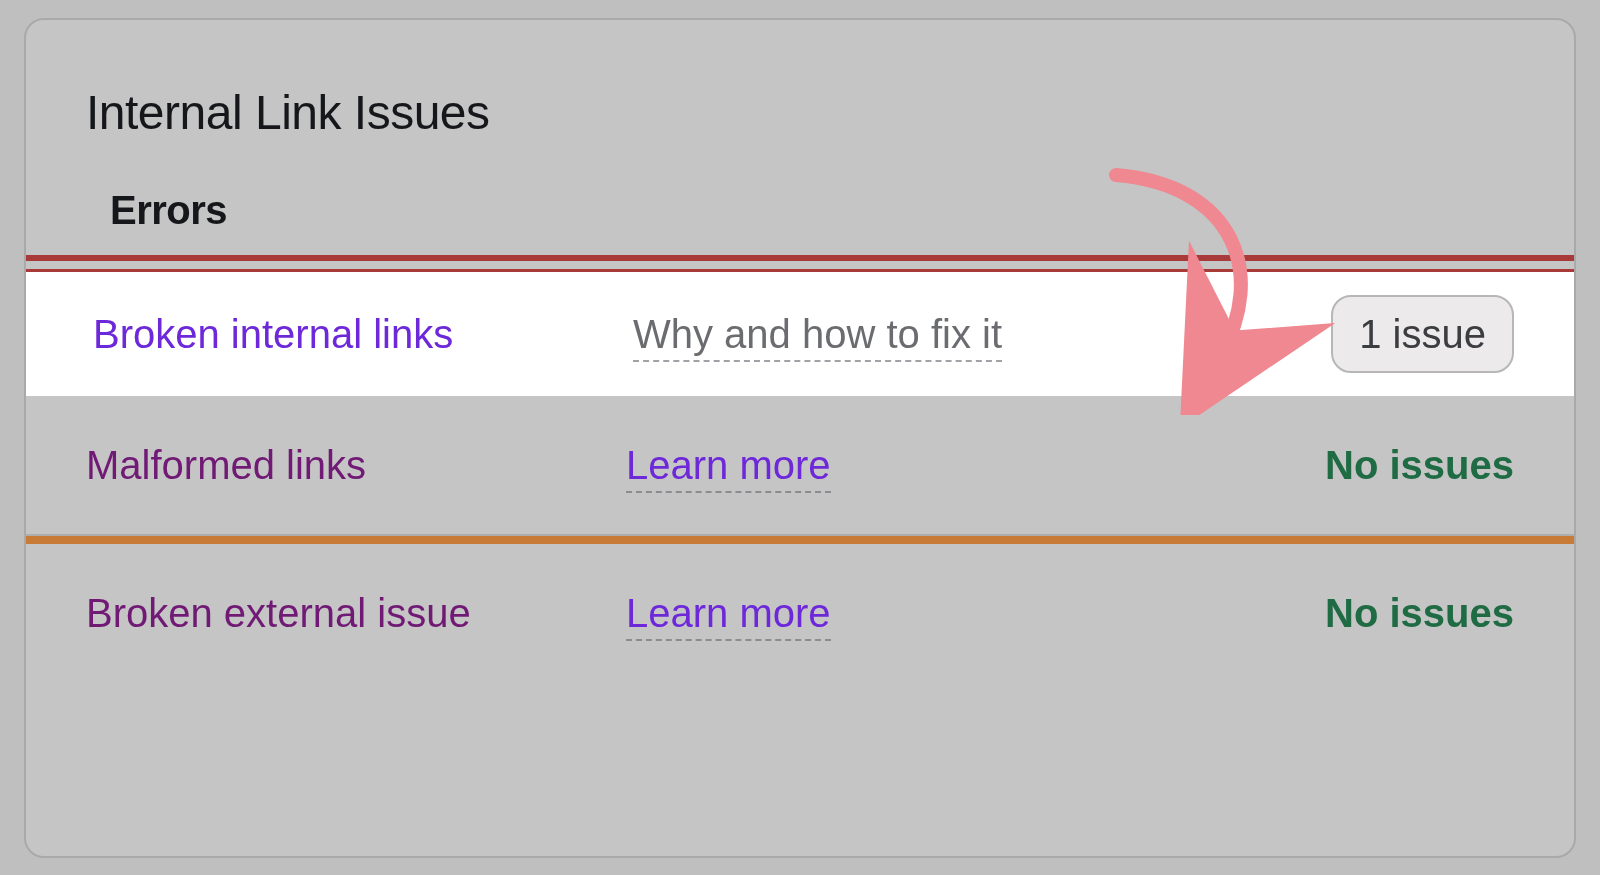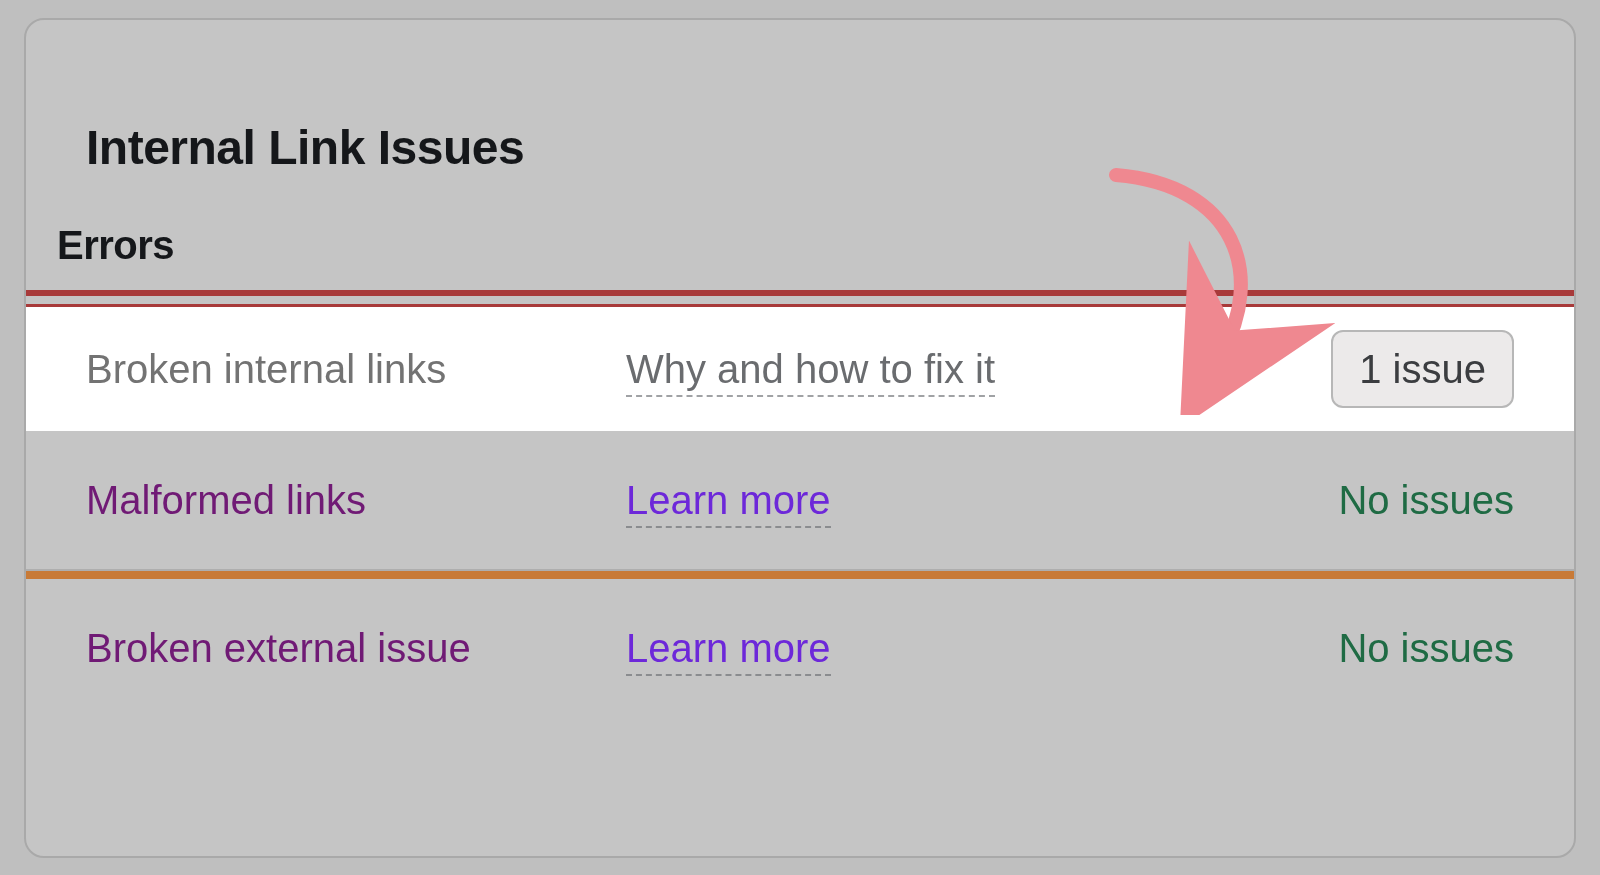--- a/index.html
+++ b/index.html
@@ -16,30 +16,30 @@
     margin: 18px 24px 0 24px;
     border: 2px solid #a9a9a9;
     border-radius: 20px;
     background: #c5c5c5;
     height: 840px;
     box-sizing: border-box;
     overflow: hidden;
   }
   .card-title {
     font-size: 48px;
-    font-weight: 700;
+    font-weight: 400;
     color: #15171a;
-    padding: 100px 0 0 60px;
+    padding: 65px 0 0 60px;
     letter-spacing: -0.5px;
   }
   .section-header {
     font-size: 40px;
     font-weight: 700;
     color: #15171a;
-    padding: 48px 0 22px 31px;
+    padding: 48px 0 22px 84px;
     letter-spacing: -0.5px;
   }
   .section-header.warnings {
     padding-top: 80px;
   }
   .rule-error {
     height: 6px;
     background: #a83a3a;
     width: 100%;
   }
@@ -78,42 +78,43 @@
   .row .col-status {
     flex: 0 0 260px;
     text-align: right;
     font-size: 40px;
     display: flex;
     justify-content: flex-end;
     align-items: center;
   }
   .no-issues {
     color: #1f6b44;
-    font-weight: 400;
+    font-weight: 700;
   }
   .issue-pill {
     display: inline-flex;
     align-items: center;
     height: 74px;
     padding: 0 26px;
     background: #eceaea;
     border: 2px solid #b7b7b7;
-    border-radius: 12px;
+    border-radius: 20px;
     font-size: 40px;
     color: #3b3d40;
     font-weight: 400;
   }
   
   .row.highlight {
     background: #ffffff;
     border-bottom: none;
     height: 124px;
   }
   .row.highlight .col-name {
-    color: #737373;
+    color: #6d28d9;
+    margin-left: 7px;
   }
   .row.highlight .col-link {
     color: #6a6c6f;
   }
   .row.highlight .col-link span {
     border-bottom-color: #a0a2a5;
   }
 
   
   .arrow-wrap {

